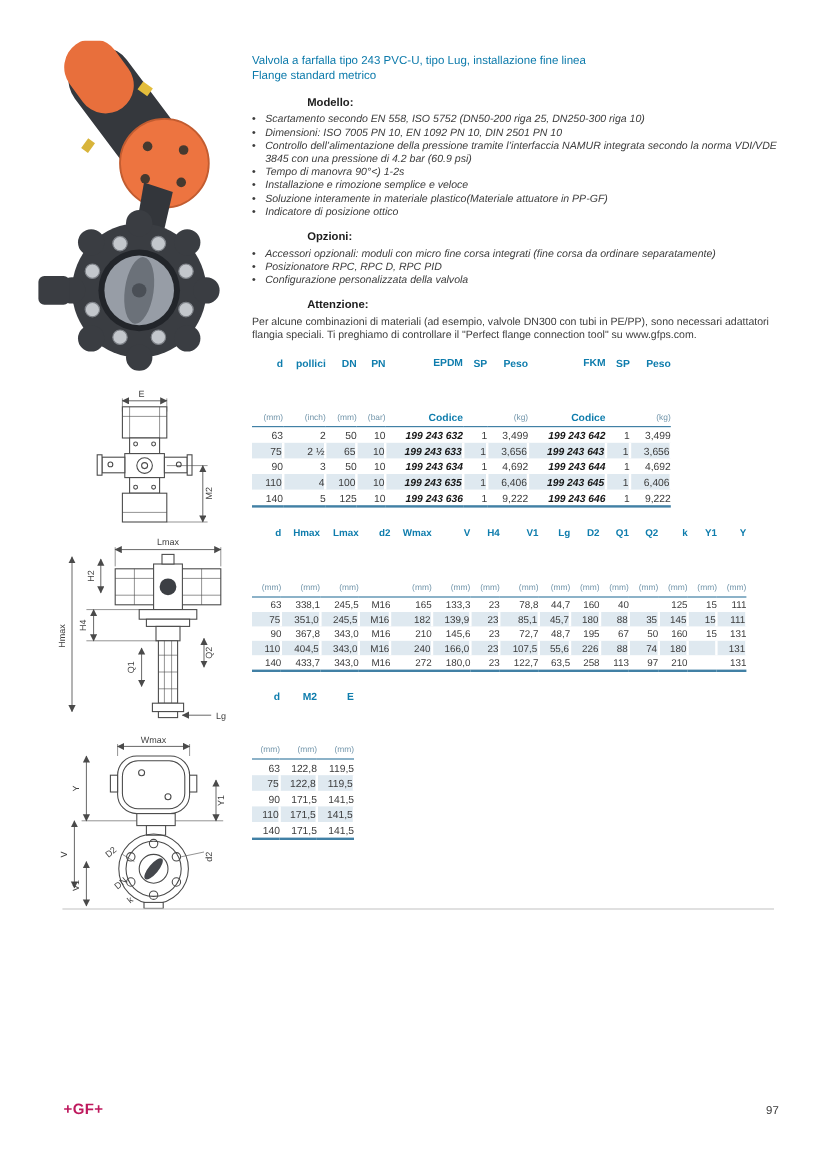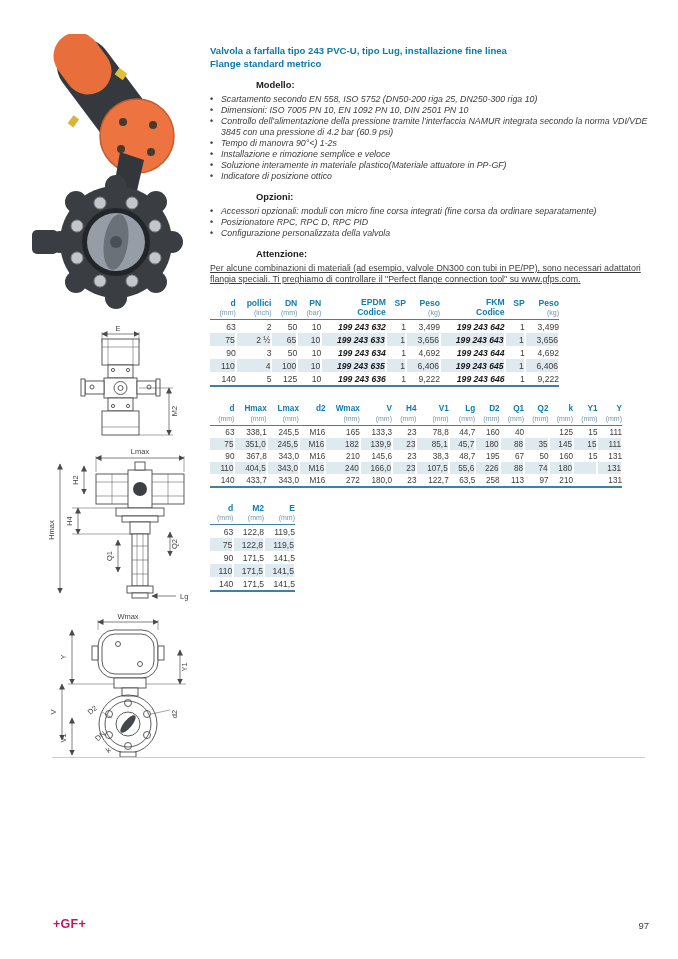--- a/index.html
+++ b/index.html
@@ -16,38 +16,38 @@
   .drawing-side{position:absolute;left:44px;top:612px;width:162px;height:150px;}
   svg{display:block;width:100%;height:100%;}
   .ol{stroke:#4a4a4a;stroke-width:0.9;fill:#ffffff;}
   .olf{stroke:#4a4a4a;stroke-width:0.9;fill:none;}
   .dim{stroke:#4a4a4a;stroke-width:0.7;}
   .ext{stroke:#4a4a4a;stroke-width:0.5;}
   .lbl{font-size:7.5px;fill:#3f3f3f;}
 
   
   .content{position:absolute;left:210px;top:44px;width:458px;}
-  .title div{font-size:9.6px;font-weight:bold;color:#0c7aab;line-height:13px;}
+  .title div{font-size:9.6px;font-weight:normal;color:#0c7aab;line-height:13px;}
   .sec-heading{font-size:9.4px;font-weight:bold;color:#1c1c1c;margin-top:9px;margin-bottom:4px;margin-left:46px;}
   .bullets{margin:0;}
   .bullet{display:flex;font-size:8.8px;line-height:11px;color:#3c3c3c;}
   .bullet .dot{width:11px;flex:none;font-weight:bold;}
   .bullet .bt{flex:1;font-style:italic;}
-  .para{font-size:8.8px;line-height:11px;margin:0;color:#3c3c3c;text-decoration:underline;}
+  .para{font-size:8.8px;line-height:11px;margin:0;color:#3c3c3c;}
 
   
   table{border-collapse:collapse;border-bottom:2px solid #4180a5;}
   .t1{width:350px;margin-top:12px;}
   .t2{width:413px;margin-top:17px;}
   .t3{width:86px;margin-top:15px;}
   th{vertical-align:bottom;padding:0 0 2px 6px;border-bottom:1px solid #4180a5;}
   .t2 th{padding-left:3px;}
   .hl{font-size:8.6px;font-weight:bold;color:#0f7dad;text-align:right;line-height:10px;}
   .t2 .hl{font-size:8.2px;}
-  .hs{font-size:7px;font-weight:normal;color:#7396ab;text-align:right;line-height:9px;min-height:9px;}
+  .hs{font-size:7px;font-weight:normal;color:#7396ab;text-align:right;line-height:9px;min-height:9px;margin-top:36px;}
   .hs.hb{font-size:8.6px;font-weight:bold;color:#0f7dad;line-height:10px;}
   td{font-size:8.6px;color:#3c3c3c;text-align:right;padding:1.5px 0 1.5px 6px;white-space:nowrap;}
   .t2 td{font-size:8.2px;padding-left:3px;}
   td.cb{font-weight:bold;color:#161616;font-style:italic;}
   tbody tr:nth-child(even) td{background:#dfe9f0;border-right:2px solid #ffffff;}
 
   
   .page-rule{position:absolute;left:52px;top:757px;width:593px;height:1px;background:#cccccc;}
   .footer-logo{position:absolute;left:34px;top:917px;font-size:12.5px;font-weight:bold;color:#be185d;letter-spacing:0.3px;margin-left:19px;}
   .footer-page{position:absolute;right:29px;top:920px;font-size:9.5px;color:#3a3a3a;}
@@ -502,21 +502,21 @@
             <td>111</td>
           </tr>
           <tr>
             <td>90</td>
             <td>367,8</td>
             <td>343,0</td>
             <td>M16</td>
             <td>210</td>
             <td>145,6</td>
             <td>23</td>
-            <td>38,3</td>
+            <td>72,7</td>
             <td>48,7</td>
             <td>195</td>
             <td>67</td>
             <td>50</td>
             <td>160</td>
             <td>15</td>
             <td>131</td>
           </tr>
           <tr>
             <td>110</td>

